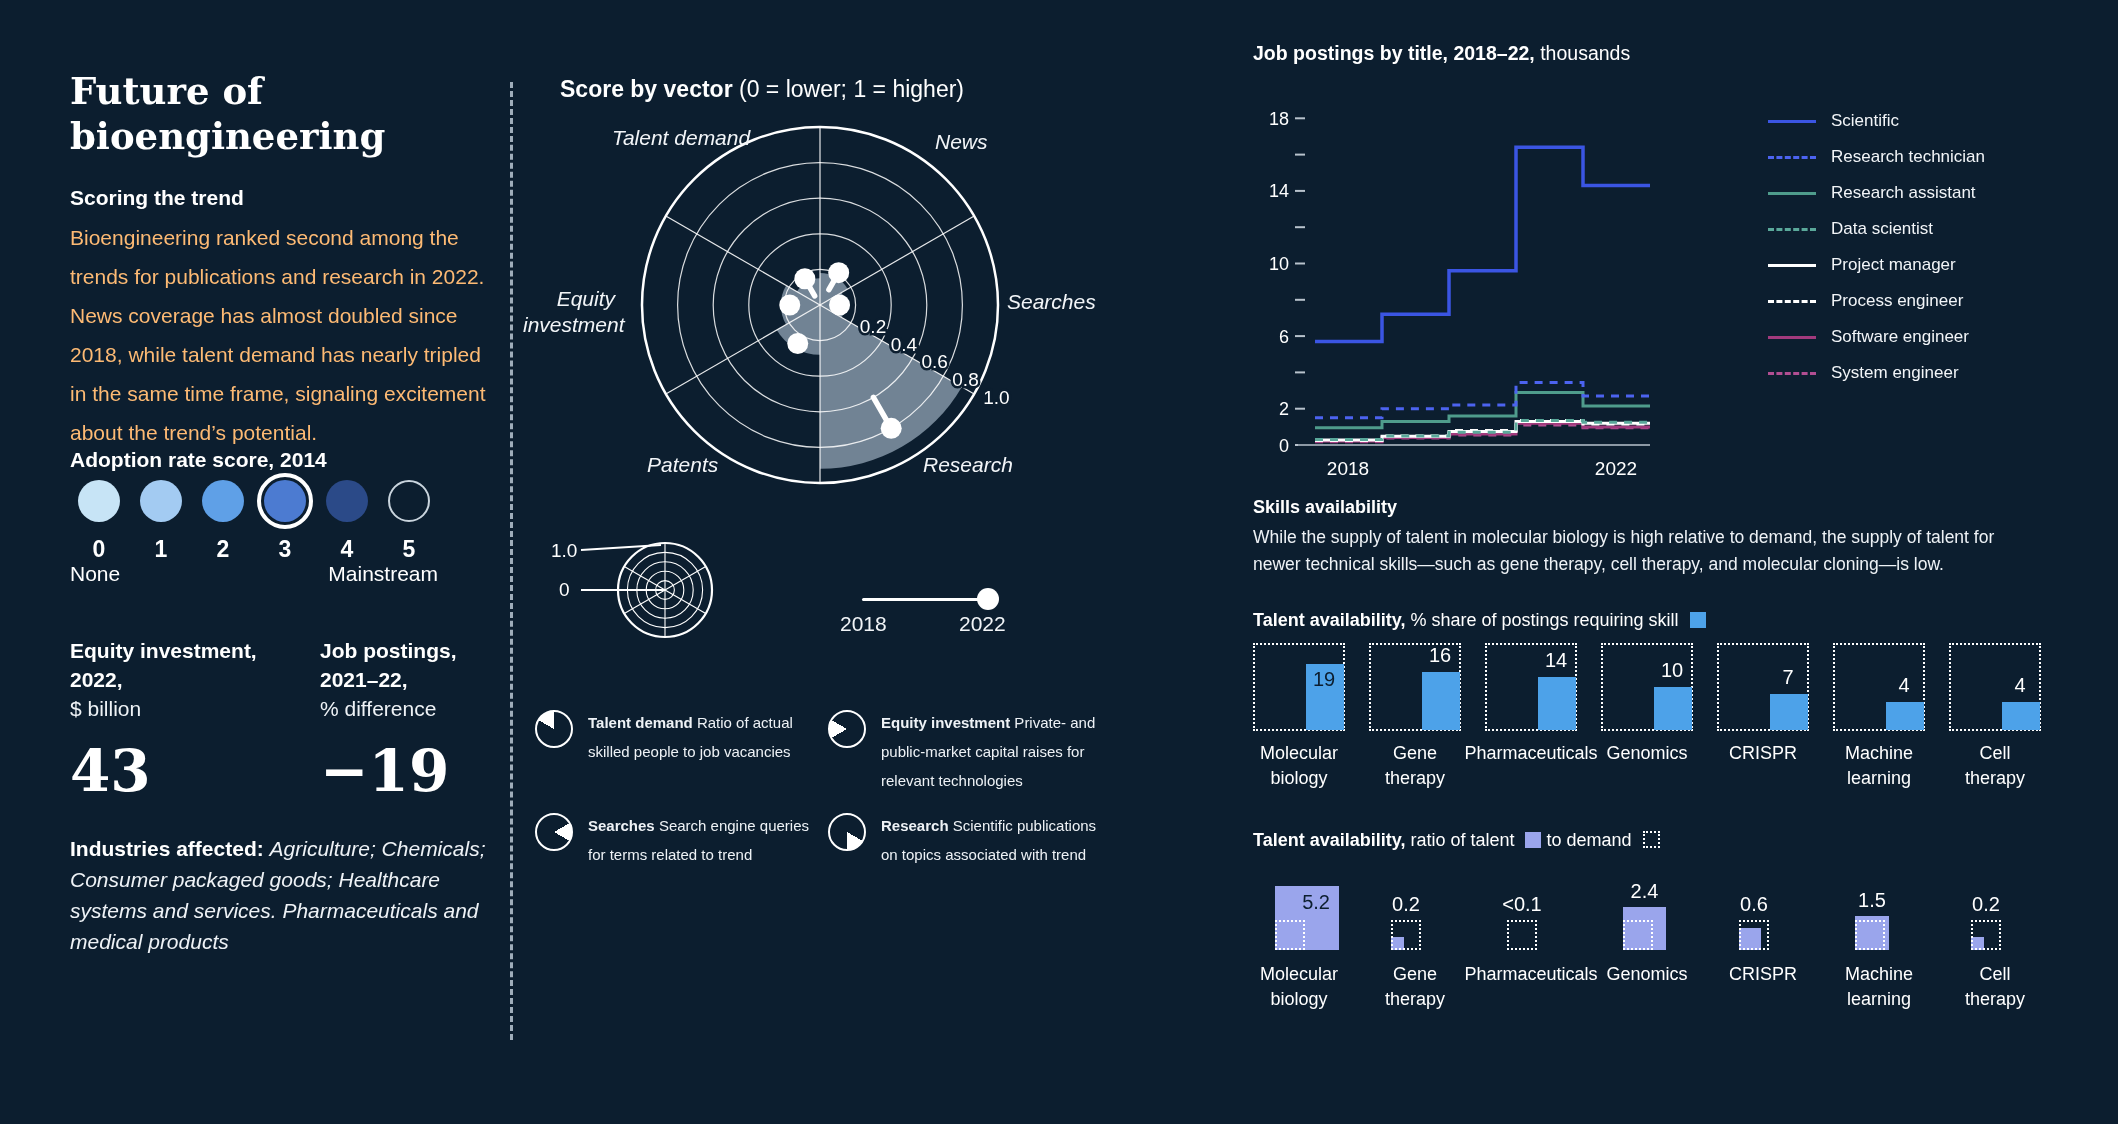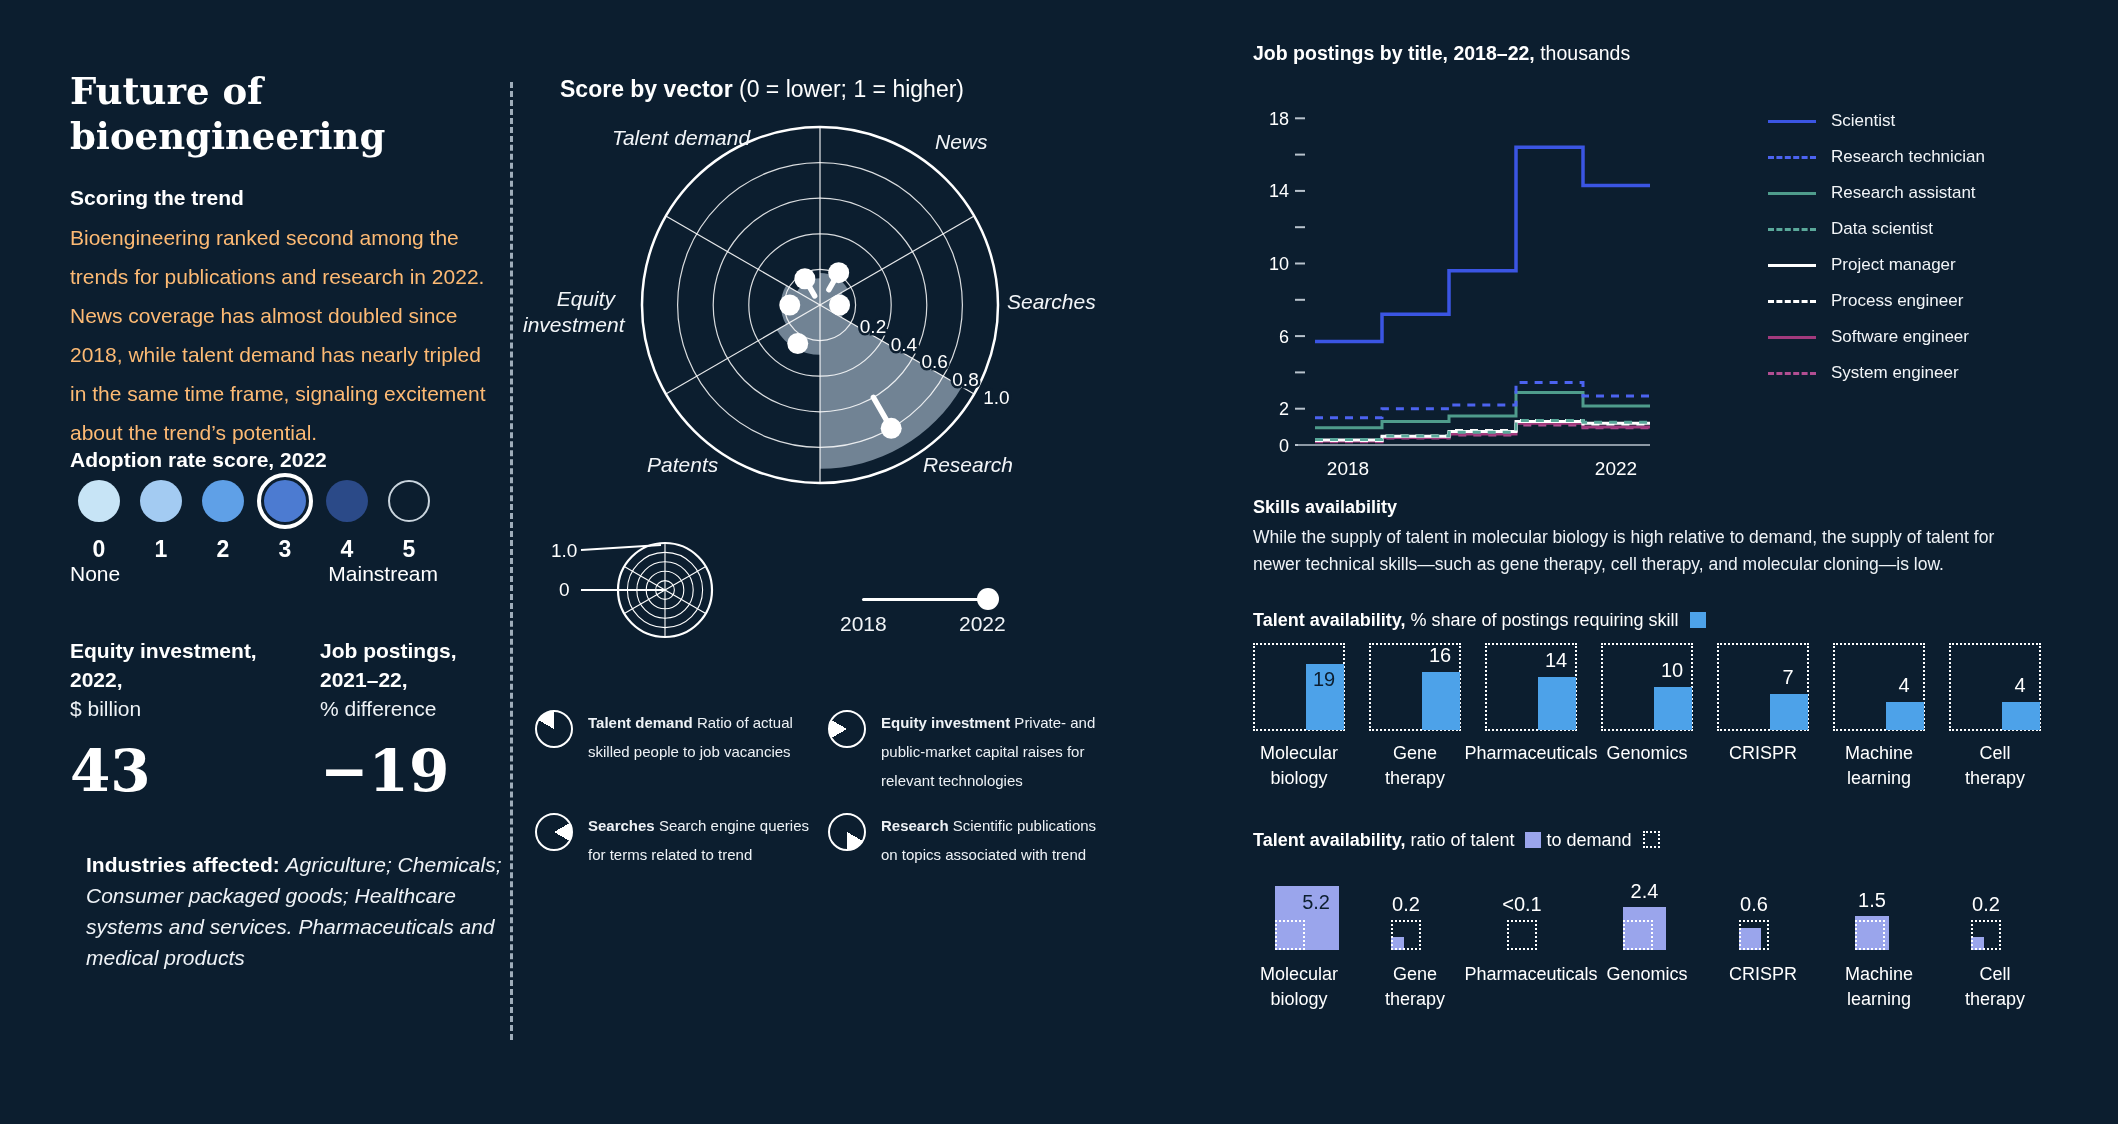--- a/index.html
+++ b/index.html
@@ -81,21 +81,21 @@
               font-size:18px;line-height:25px;text-align:center;}
   .slot-label div{white-space:nowrap;}
 </style>
 </head>
 <body>
 
 <h1 class="abs" id="title">Future of bioengineering</h1>
 <div class="abs" id="scoring-h">Scoring the trend</div>
 <p class="abs" id="scoring-p" style="margin:0">Bioengineering ranked second among the trends for publications and research in 2022. News coverage has almost doubled since 2018, while talent demand has nearly tripled in the same time frame, signaling excitement about the trend’s potential.</p>
 
-<div class="abs" id="adopt-h">Adoption rate score, 2022</div>
+<div class="abs" id="adopt-h">Adoption rate score, 2014</div>
 <div class="abs" id="adopt-dots">
     <div class="adopt-cell">
       <div class="adopt-circle" style="background: rgb(199, 228, 246);"></div>
       <div class="adopt-num">0</div>
     </div>
     <div class="adopt-cell">
       <div class="adopt-circle" style="background: rgb(163, 203, 242);"></div>
       <div class="adopt-num">1</div>
     </div>
     <div class="adopt-cell">
@@ -132,21 +132,21 @@
   <div class="stat">
     <div class="stat-label">
       <span>Job postings,</span><br>
       <span>2021–22,</span><br>
       <span class="stat-unit">% difference</span>
     </div>
     <div class="stat-value">−19</div>
   </div>
 </div>
 
-<p class="abs" id="industries" style="margin:16px">
+<p class="abs" id="industries" style="margin:0">
   <b>Industries affected:</b>
   <i>Agriculture; Chemicals; Consumer packaged goods; Healthcare systems and services. Pharmaceuticals and medical products</i>
 </p>
 
 <div class="abs" id="divider"></div>
 
 <div class="abs" id="middle">
   <div class="abs" id="mid-header">
     <b>Score by vector</b>
     <span>(0 = lower; 1 = higher)</span>
@@ -268,21 +268,21 @@
       <path d="M62,342.8H129V336.4H196V331.0H263V307.4H330V321.0H397" fill="none" stroke="#4f9c8c" stroke-width="3"></path>
       <path d="M62,332.8H129V323.7H196V320.1H263V297.4H330V311.0H397" fill="none" stroke="#4c63f0" stroke-width="3" stroke-dasharray="8 7"></path>
       <path d="M62,256.5H129V229.3H196V185.8H263V62.3H330V100.5H397" fill="none" stroke="#3b55e3" stroke-width="3.5"></path>
       <text x="95" y="390" fill="#fff" font-size="19" text-anchor="middle">2018</text>
       <text x="363" y="390" fill="#fff" font-size="19" text-anchor="middle">2022</text>
     </svg>
 
   <div class="abs" id="job-legend">
       <div class="jl-row">
         <span class="jl-swatch" style="border-top: 3px solid rgb(59, 85, 227);"></span>
-        <span class="jl-label">Scientist</span>
+        <span class="jl-label">Scientific</span>
       </div>
       <div class="jl-row">
         <span class="jl-swatch" style="border-top: 3px dashed rgb(76, 99, 240);"></span>
         <span class="jl-label">Research technician</span>
       </div>
       <div class="jl-row">
         <span class="jl-swatch" style="border-top: 3px solid rgb(79, 156, 140);"></span>
         <span class="jl-label">Research assistant</span>
       </div>
       <div class="jl-row">

